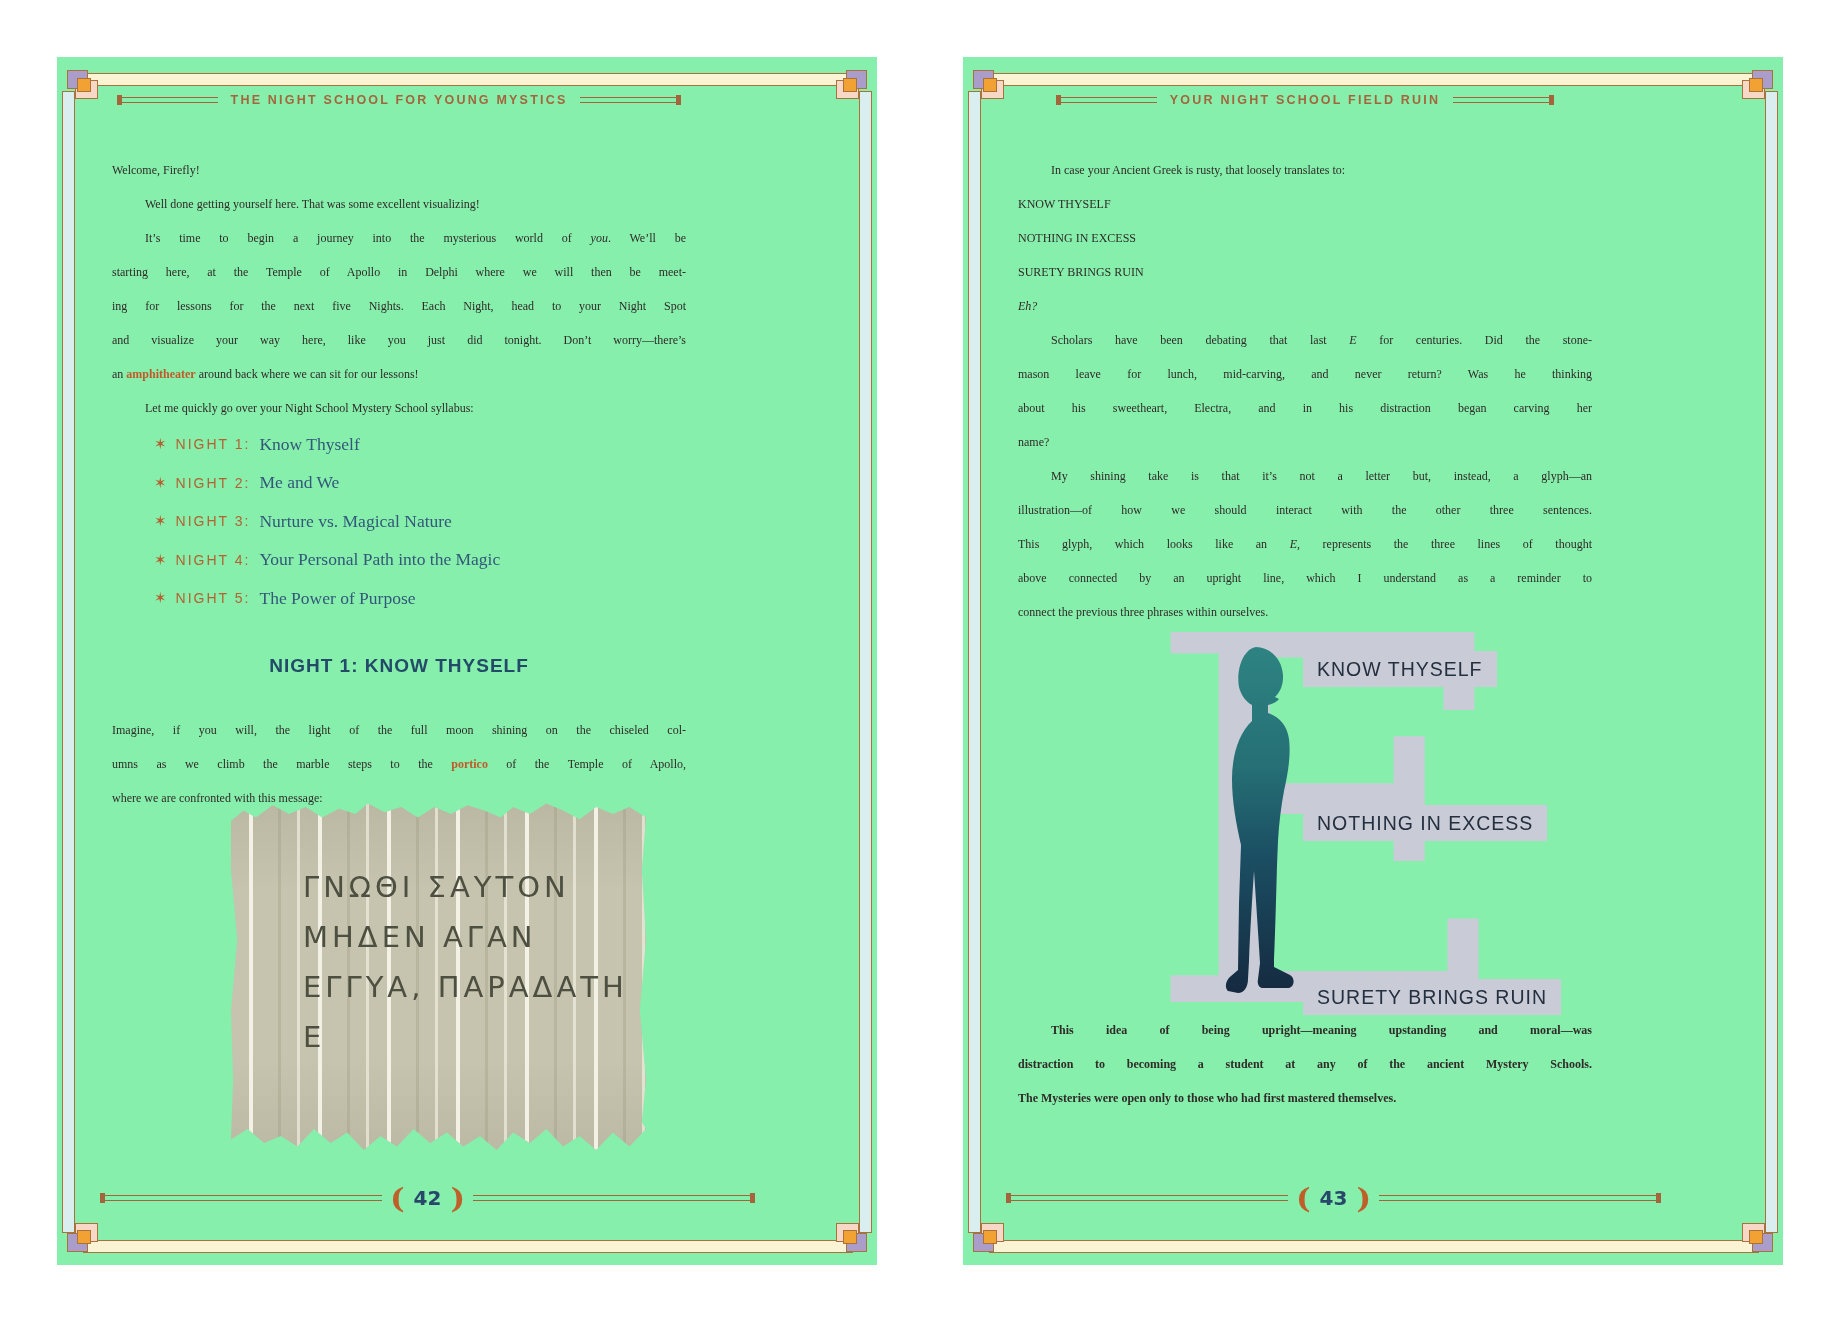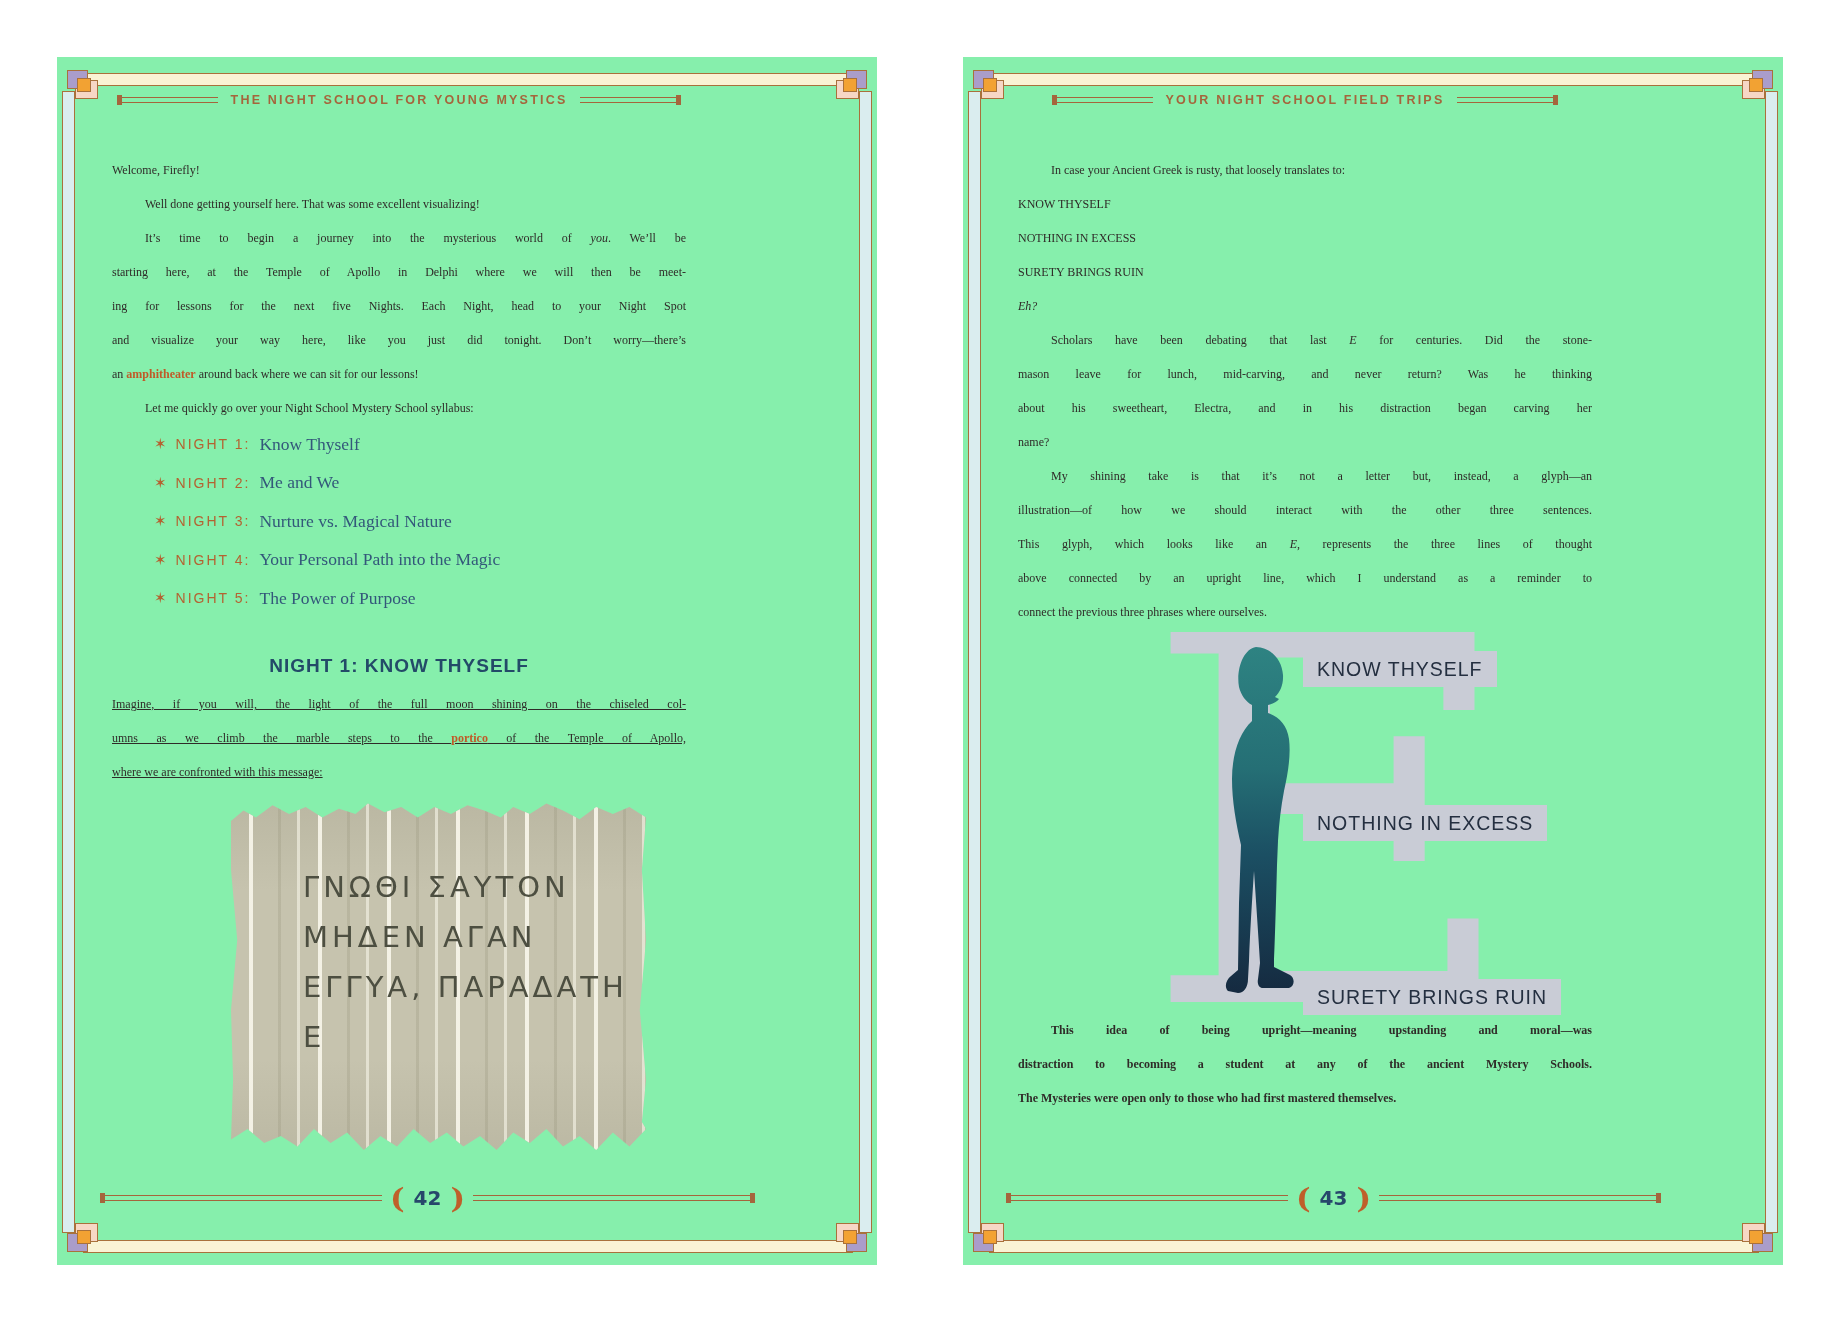--- a/index.html
+++ b/index.html
@@ -39,21 +39,21 @@
 
   
   .textblock{position:absolute;left:55px;width:574px;color:var(--body_text);
              font-size:12px;line-height:34px;}
   .pline{text-align:justify;text-align-last:justify;white-space:normal;}
   .pline.last{text-align-last:auto;}
   .pline.ind{text-indent:33px;}
   .pline em{font-style:italic;}
   .pline .hl{color:var(--highlight);font-weight:bold;}
   .lp-b1{top:96px;}
-  .lp-b2{top:630px;text-decoration:underline;}
+  .lp-b2{top:656px;}
   .rp-b1{top:96px;}
   .rp-b2{top:956px;font-weight:bold;}
 
   
   .syllabus{position:absolute;left:55px;top:368px;width:574px;}
   .syl-row{height:38.5px;display:flex;align-items:center;padding-left:42px;}
   .syl-star{color:var(--syllabus_orange);font-family:"DejaVu Sans",sans-serif;
             font-size:15px;margin-right:9px;}
   .syl-label{font-family:"Liberation Sans",sans-serif;font-weight:normal;font-size:14px;
              letter-spacing:2px;color:var(--syllabus_orange);margin-right:9px;white-space:nowrap;}
@@ -230,39 +230,39 @@
       <i class="org"></i>
     </div>
   <div class="corner c-br">
       <i class="pink"></i>
       <i class="lav"></i>
       <i class="org"></i>
     </div>
 
   <div class="pg-header">
     <span class="h-rule left"></span>
-    <span class="h-title">YOUR NIGHT SCHOOL FIELD TRIPS</span>
+    <span class="h-title">YOUR NIGHT SCHOOL FIELD RUIN</span>
     <span class="h-rule right"></span>
   </div>
 
   <div class="textblock rp-b1">
       <div class="pline last ind">In case your Ancient Greek is rusty, that loosely translates to:</div>
       <div class="pline last">KNOW THYSELF</div>
       <div class="pline last">NOTHING IN EXCESS</div>
       <div class="pline last">SURETY BRINGS RUIN</div>
       <div class="pline last"><em>Eh?</em></div>
       <div class="pline ind">Scholars have been debating that last <em>E</em> for centuries. Did the stone-</div>
       <div class="pline">mason leave for lunch, mid-carving, and never return? Was he thinking</div>
       <div class="pline">about his sweetheart, Electra, and in his distraction began carving her</div>
       <div class="pline last">name?</div>
       <div class="pline ind">My shining take is that it’s not a letter but, instead, a glyph—an</div>
       <div class="pline">illustration—of how we should interact with the other three sentences.</div>
       <div class="pline">This glyph, which looks like an <em>E</em>, represents the three lines of thought</div>
       <div class="pline">above connected by an upright line, which I understand as a reminder to</div>
-      <div class="pline last">connect the previous three phrases where ourselves.</div>
+      <div class="pline last">connect the previous three phrases within ourselves.</div>
     </div>
 
   <div class="figure">
     <svg class="bigE" viewBox="0 0 380 375">
       <text x="-6" y="370" font-family="DejaVu Serif, serif" font-size="515" fill="#c9ccd6" textLength="378" lengthAdjust="spacingAndGlyphs">E</text>
     </svg>
     <svg class="boy" viewBox="0 0 85 362">
       <defs>
         <linearGradient id="boyg" x1="0" y1="0" x2="0" y2="1">
           <stop offset="0" stop-color="#2e8382"></stop>

